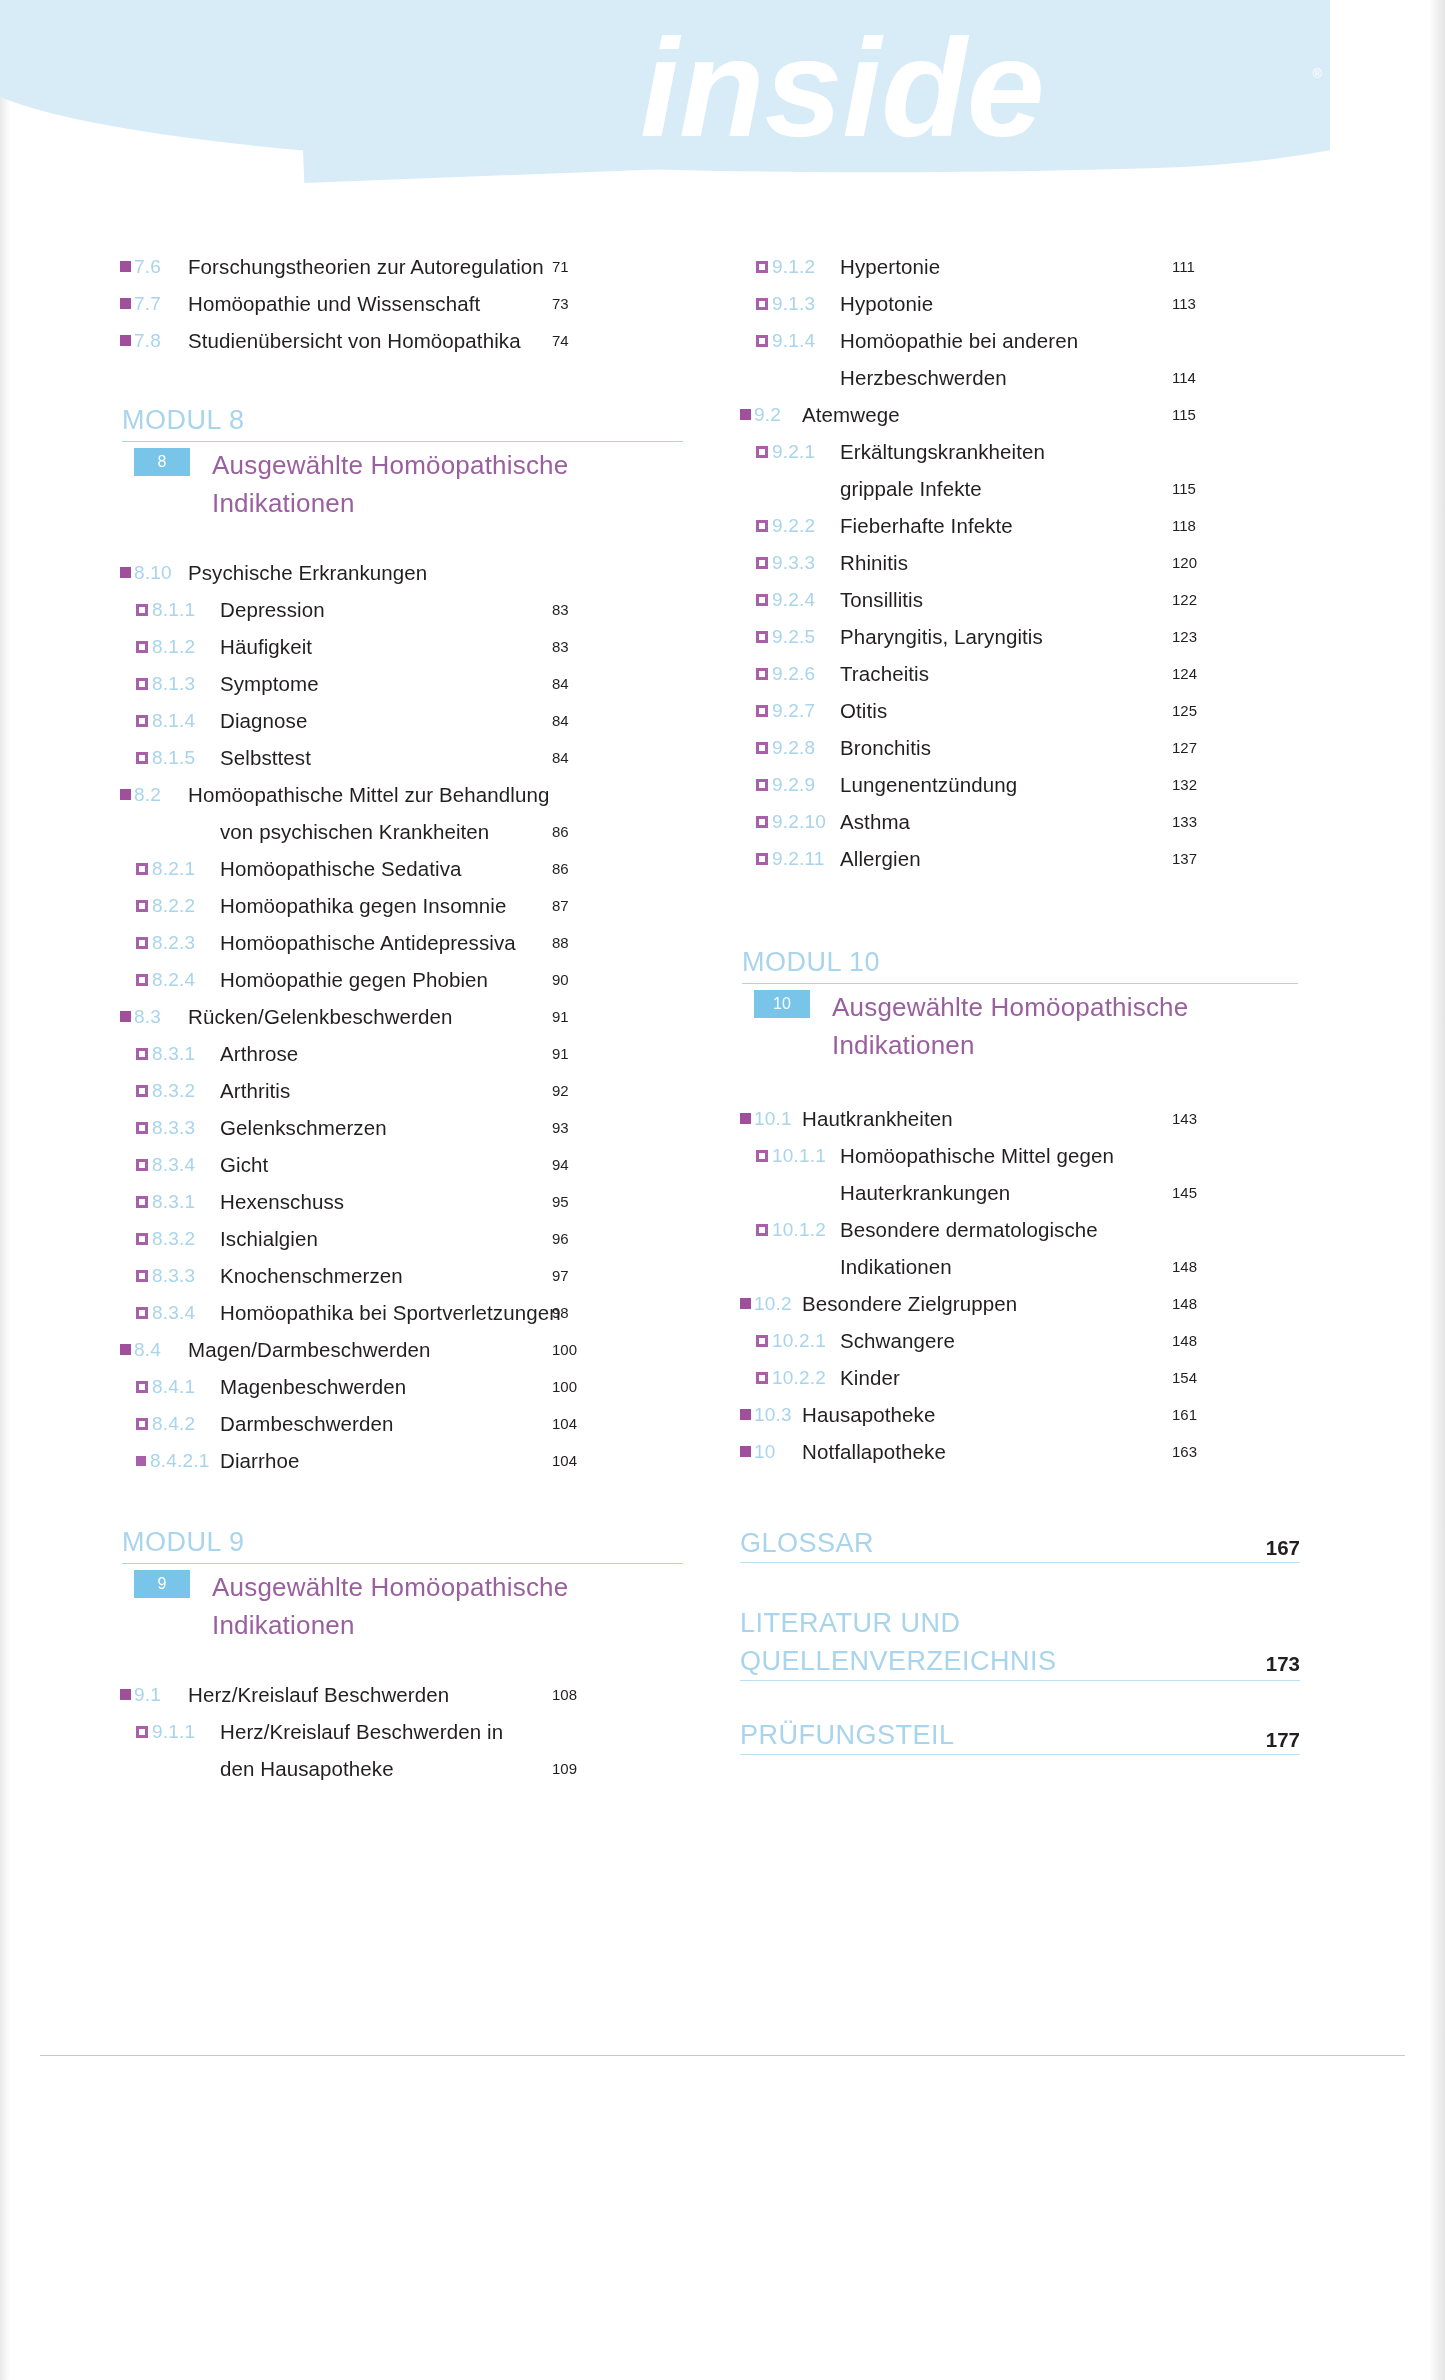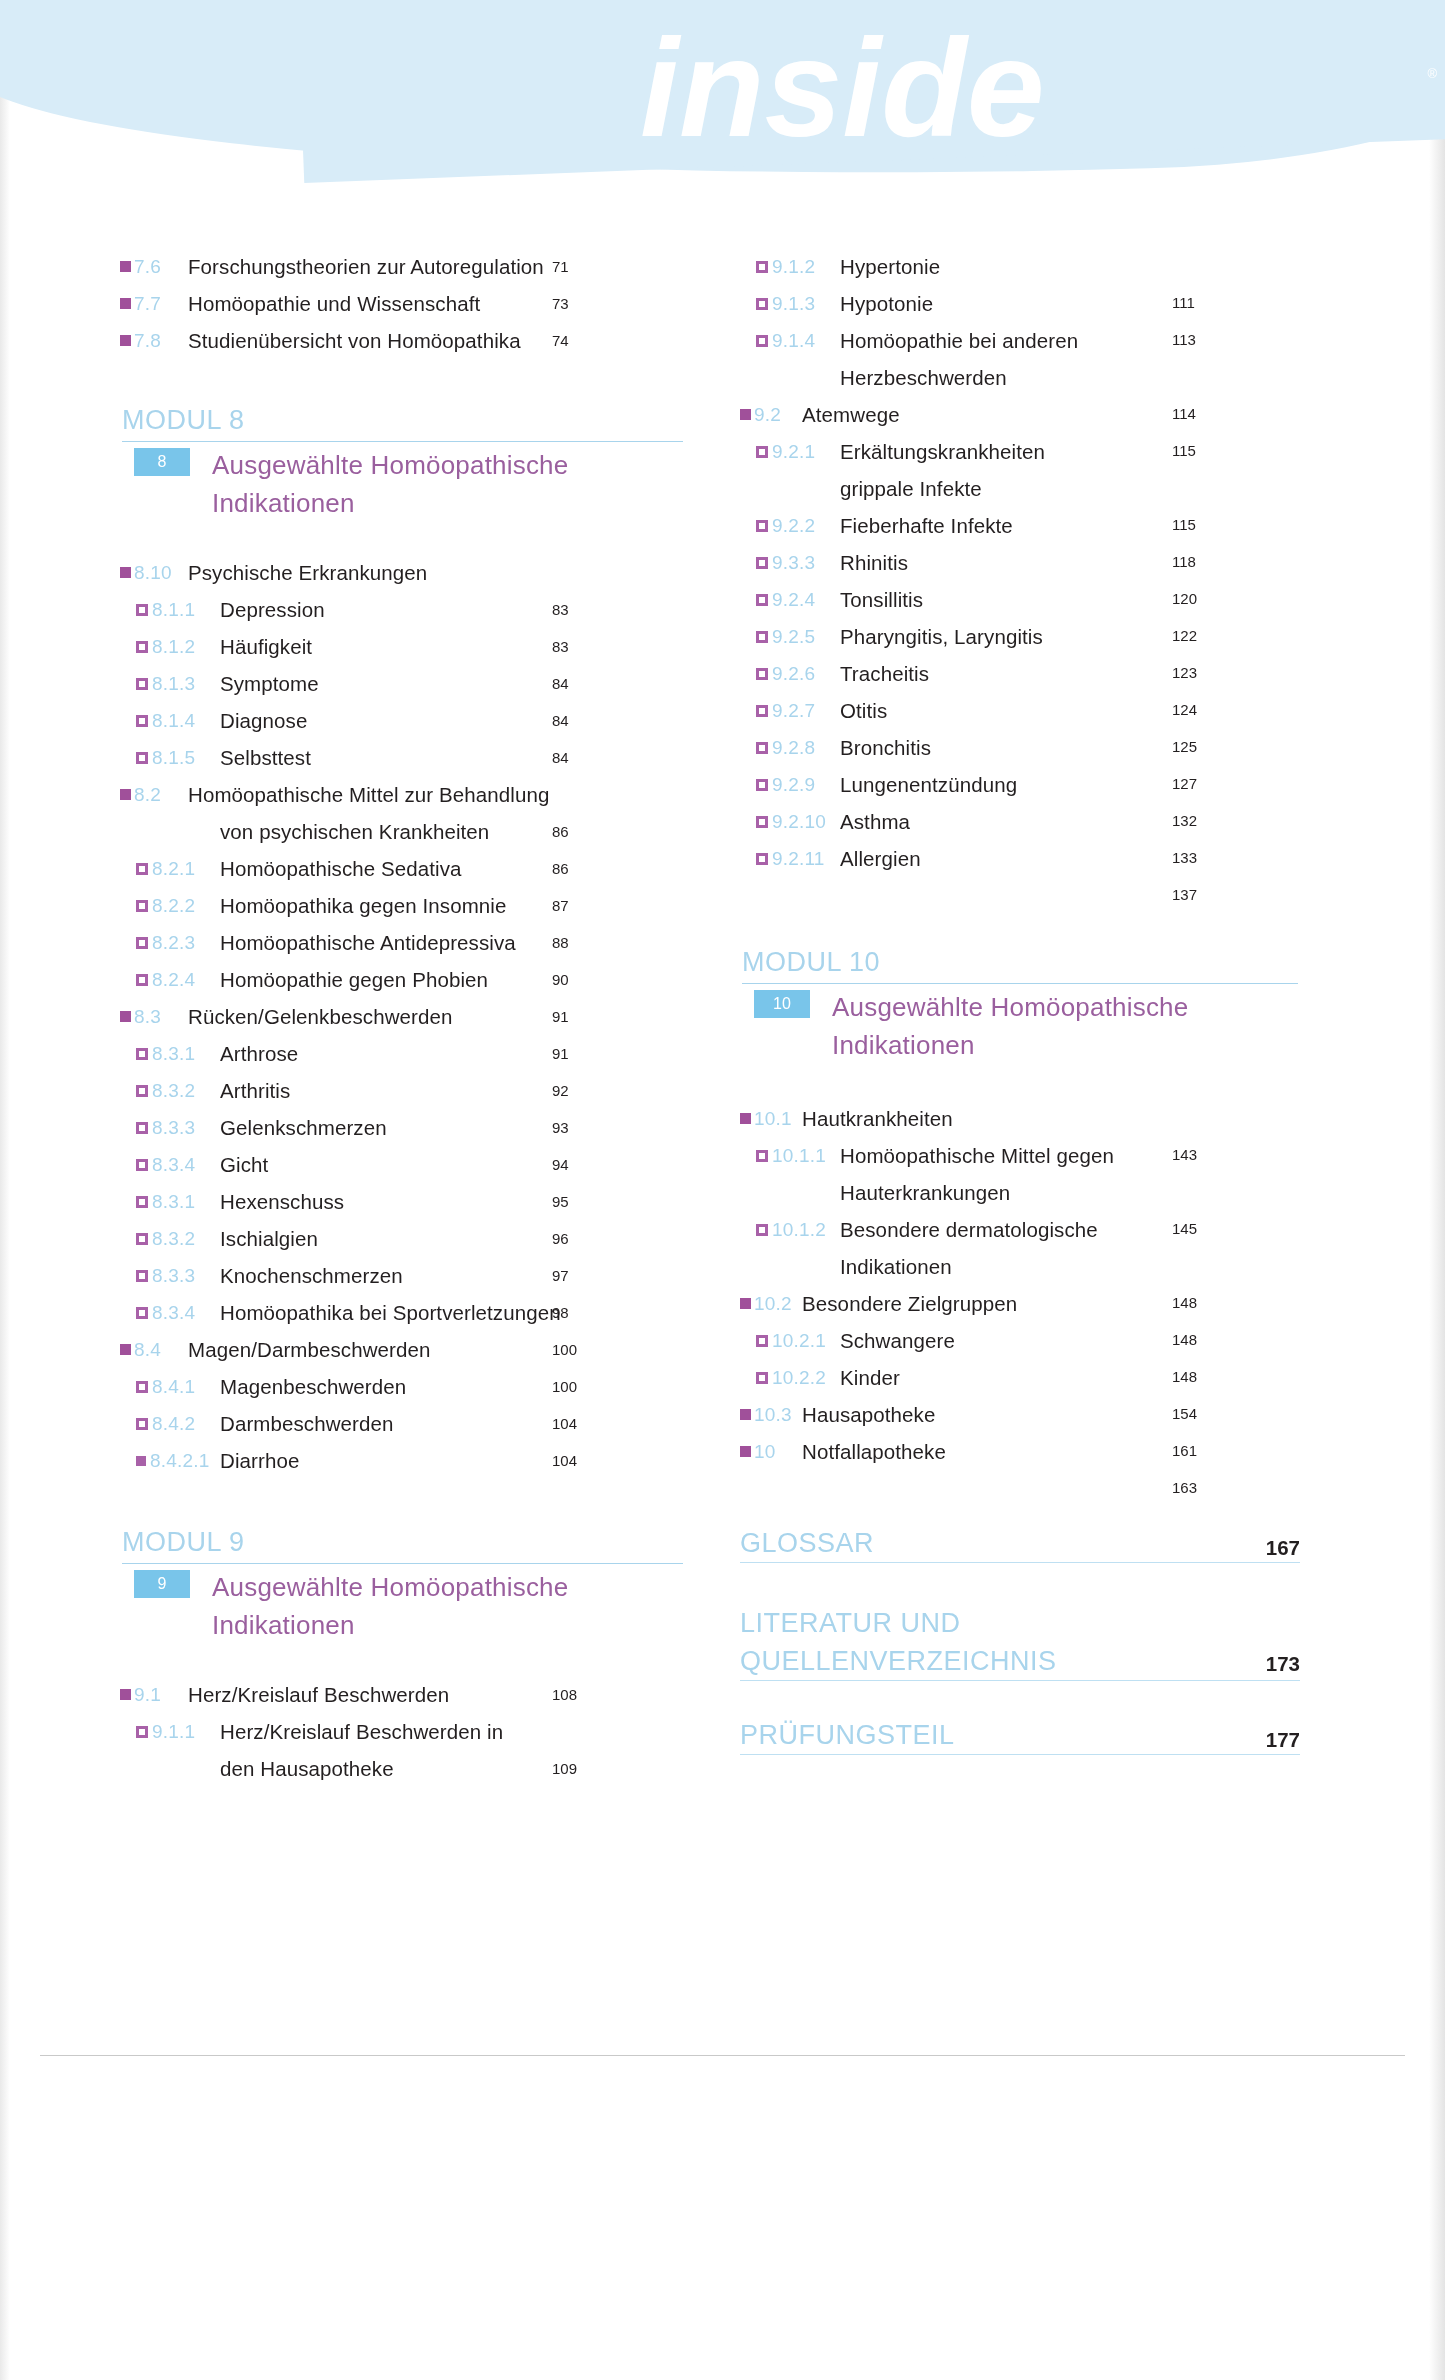--- a/index.html
+++ b/index.html
@@ -34,21 +34,21 @@
     right: 0; top: 0; bottom: 0;
     width: 16px;
     background: linear-gradient(to left, #e4e4e4, #ffffff);
   }
 
   
   .header-band {
     position: absolute;
     left: 0;
     top: 0;
-    width: 1445px;
+    width: 1330px;
     height: 215px;
     overflow: hidden;
   }
   .band-shape {
     position: absolute;
     left: -40px;
     top: -120px;
     width: 1540px;
     height: 300px;
     background: #d8ecf8;
@@ -162,21 +162,21 @@
   .lv3 .num    { left: 32px; }
   .lv3 .label  { left: 100px; }
 
   .lv4 .bullet { left: 16px; }
   .lv4 .num    { left: 30px; }
   .lv4 .label  { left: 100px; }
 
   .cont .label { left: 100px; }
 
   .col-left  .pg { left: 432px; }
-  .col-right .pg { left: 432px; margin-top: 36px; }
+  .col-right .pg { left: 432px; }
 
   
   .col-right .lv2 .label { left: 62px; }
   .col-right .lv3 .label { left: 100px; }
 
   
   .module {
     position: relative;
     margin: 2px;
   }

